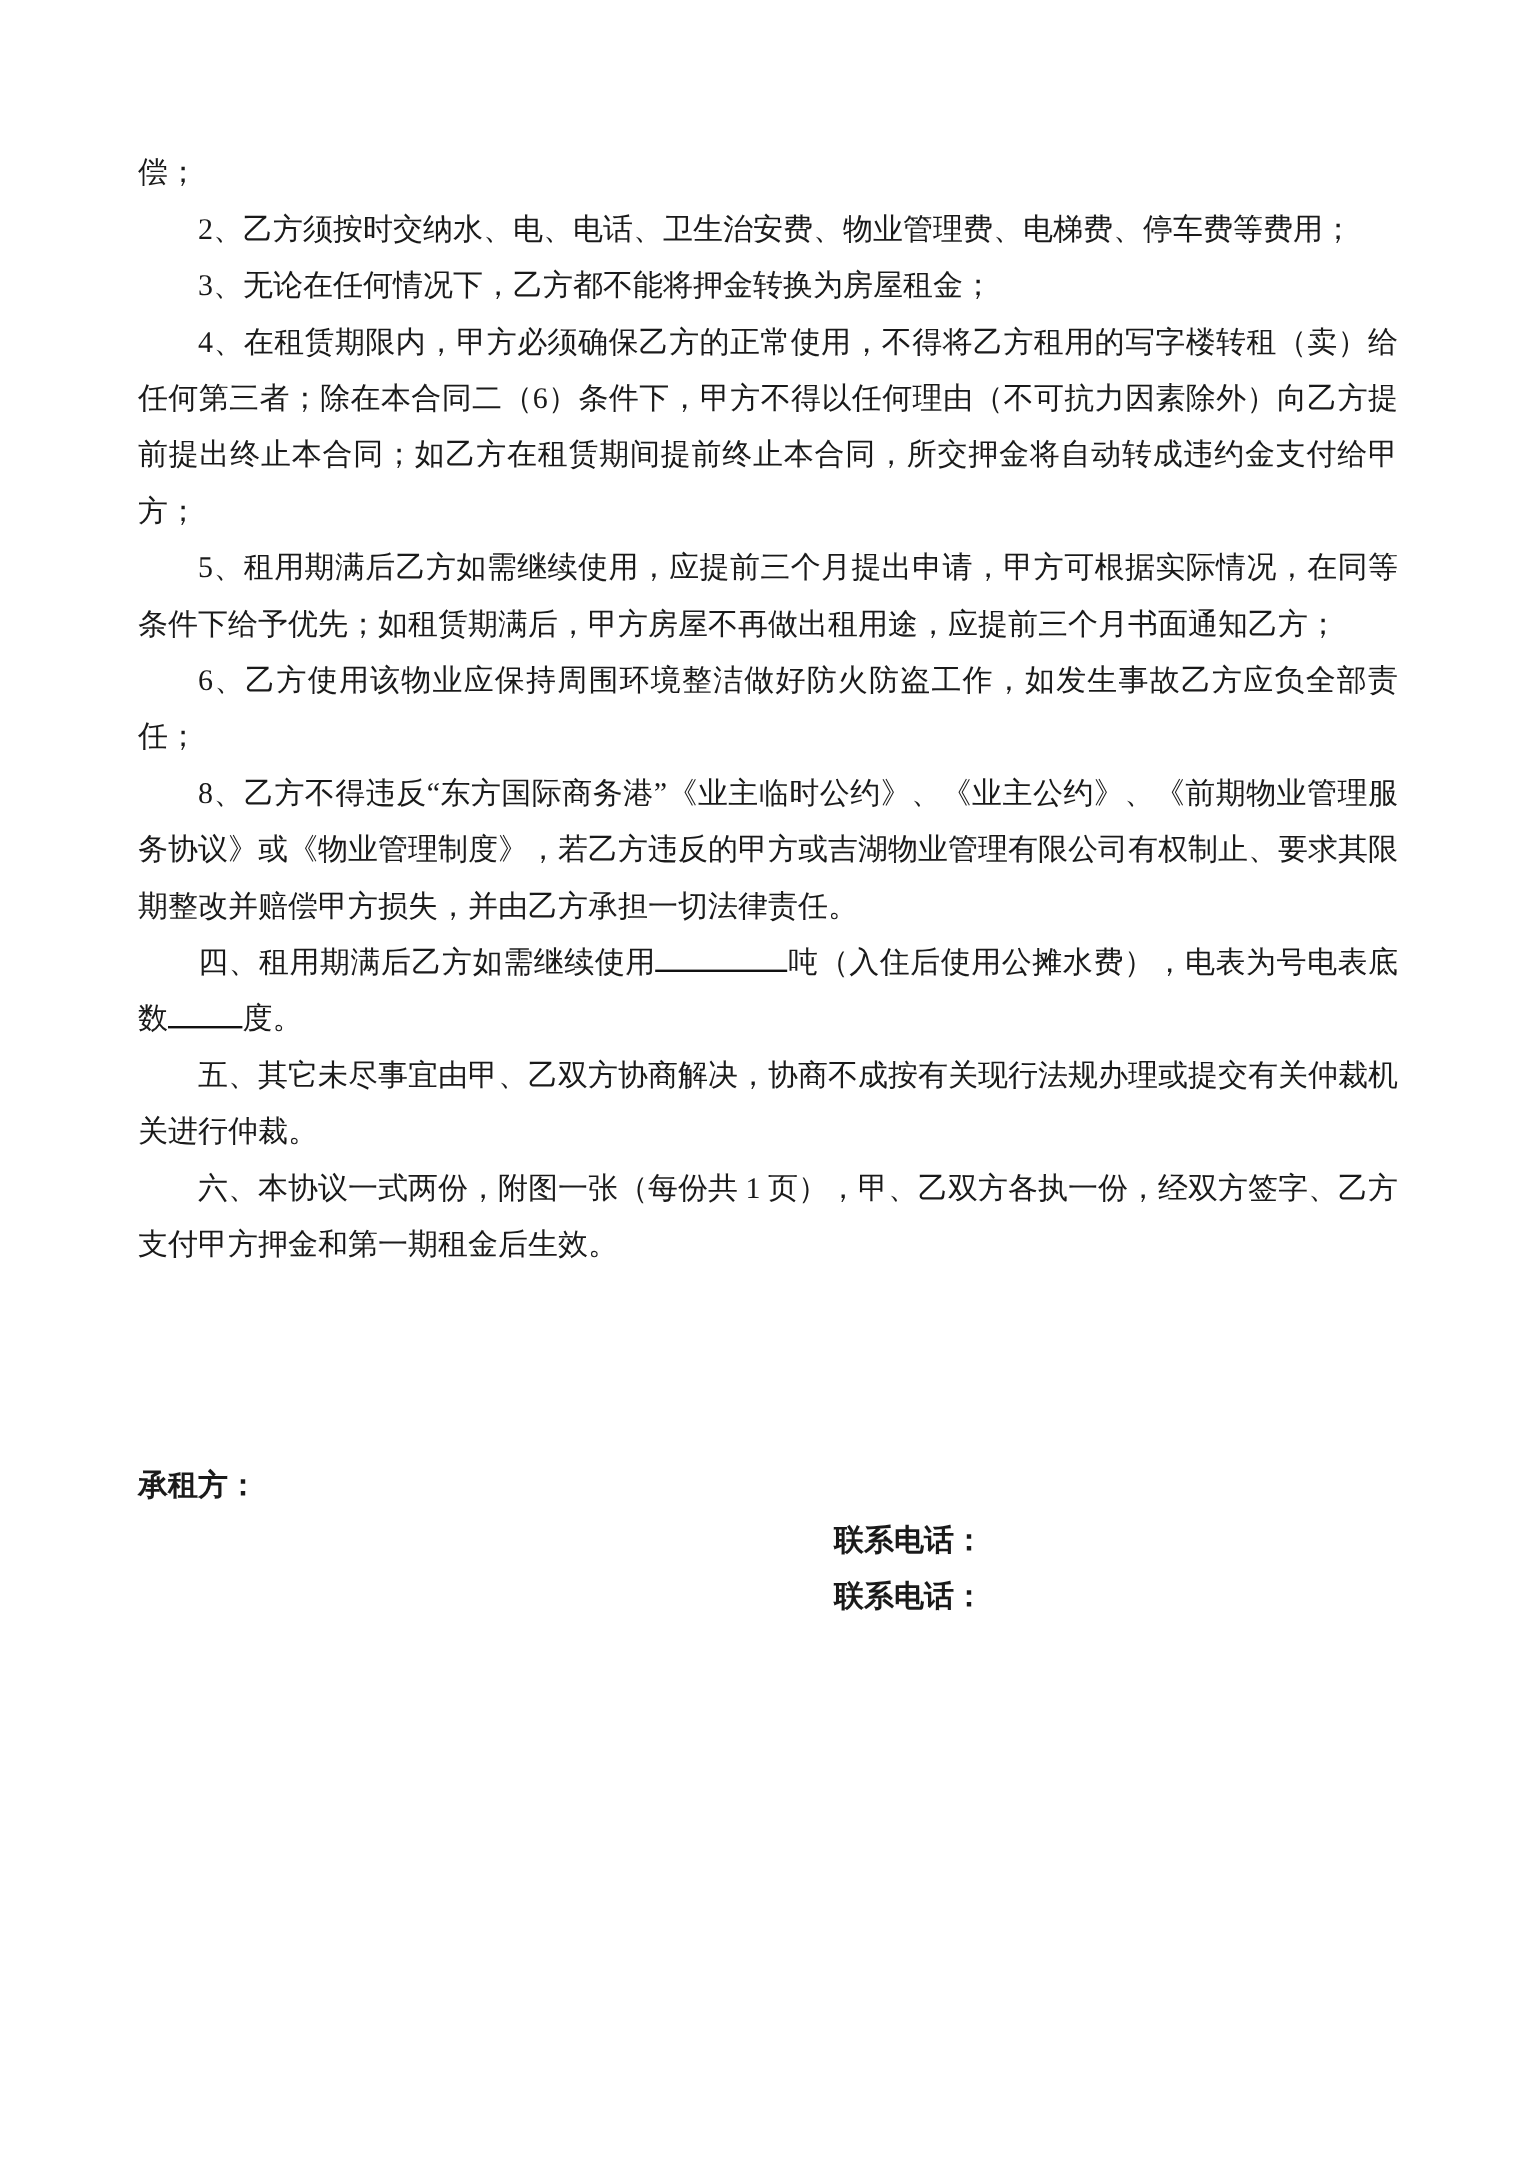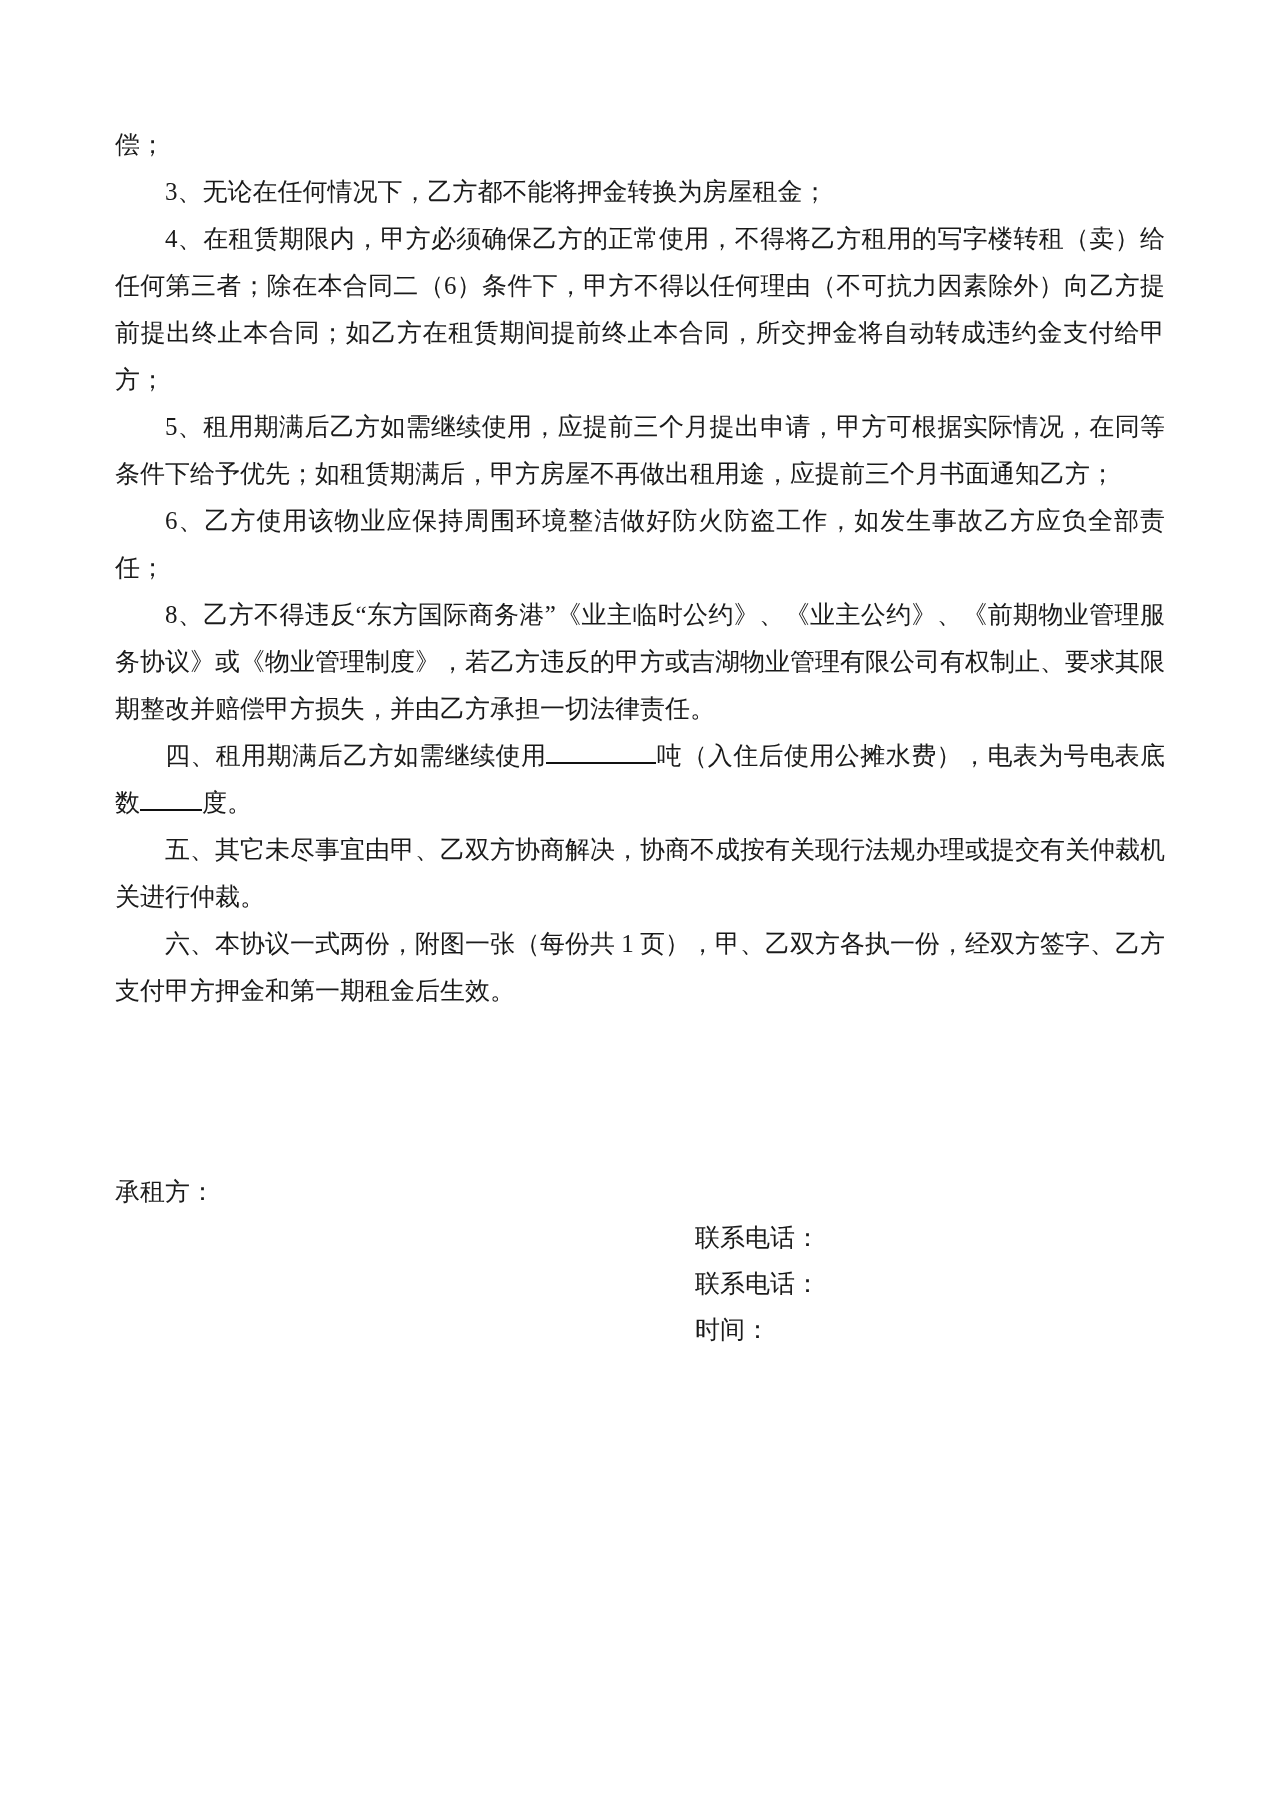--- a/index.html
+++ b/index.html
@@ -44,29 +44,31 @@
     height: 46px;
     line-height: 46px;
     text-align: left;
   }
   .sig-left {
     width: 580px;
     flex: 0 0 580px;
   }
   .sig-right {
     flex: 1;
+    font-weight: bold;
   }
 </style>
 </head>
 <body>
 
 <div class="page">
 
   <p class="para no-indent">偿；</p>
 
+  <p class="para">2、乙方须按时交纳水、电、电话、卫生治安费、物业管理费、电梯费、停车费等费用；</p>
 
   <p class="para">3、无论在任何情况下，乙方都不能将押金转换为房屋租金；</p>
 
   <p class="para">4、在租赁期限内，甲方必须确保乙方的正常使用，不得将乙方租用的写字楼转租（卖）给任何第三者；除在本合同二（6）条件下，甲方不得以任何理由（不可抗力因素除外）向乙方提前提出终止本合同；如乙方在租赁期间提前终止本合同，所交押金将自动转成违约金支付给甲方；</p>
 
   <p class="para">5、租用期满后乙方如需继续使用，应提前三个月提出申请，甲方可根据实际情况，在同等条件下给予优先；如租赁期满后，甲方房屋不再做出租用途，应提前三个月书面通知乙方；</p>
 
   <p class="para">6、乙方使用该物业应保持周围环境整洁做好防火防盗工作，如发生事故乙方应负全部责任；</p>
 
 
@@ -83,19 +85,15 @@
       <span class="sig-right">承租方：</span>
     </div>
     <div class="sig-row">
       <span class="sig-left"></span>
       <span class="sig-right">联系电话：</span>
     </div>
     <div class="sig-row">
       <span class="sig-left"></span>
       <span class="sig-right">联系电话：</span>
     </div>
-    <div class="sig-row">
-      <span class="sig-left"></span>
-      <span class="sig-right">时间：</span>
-    </div>
   </div>
 
 </div>
 
 </body></html>

